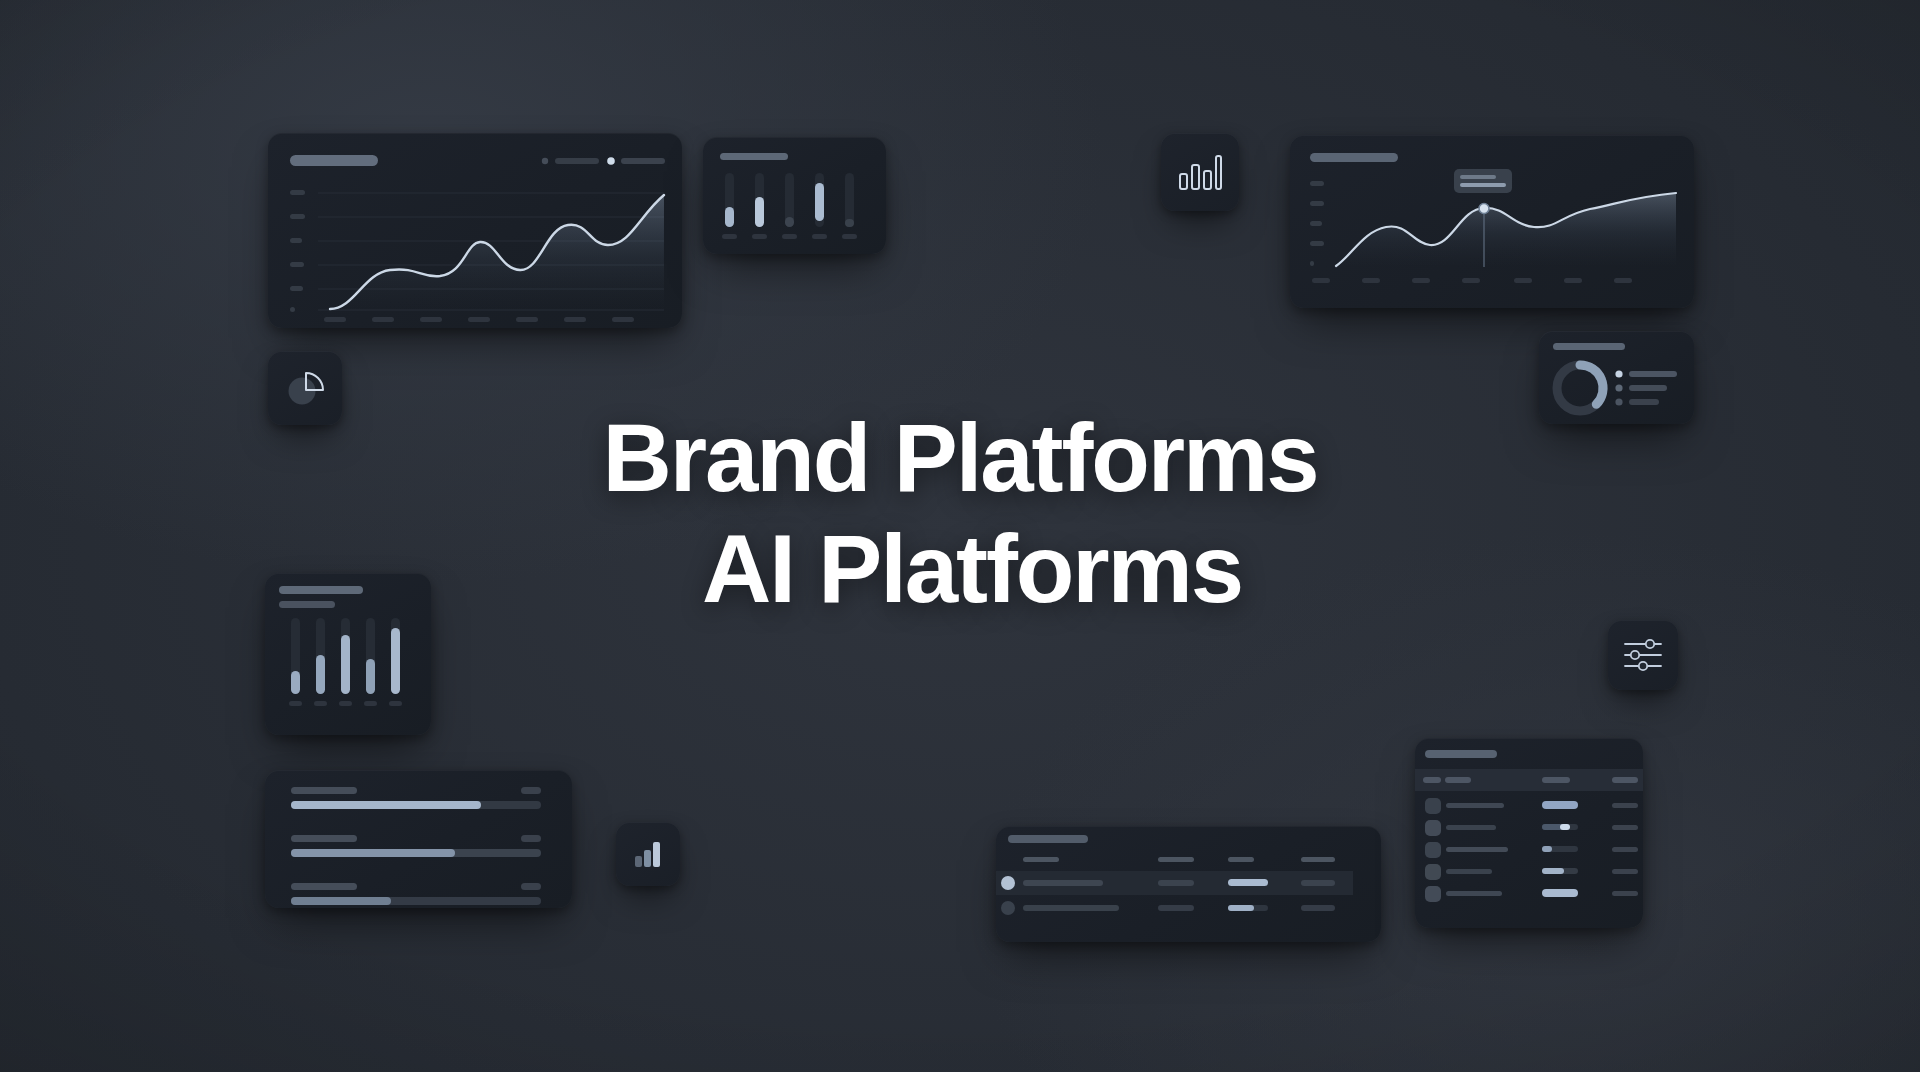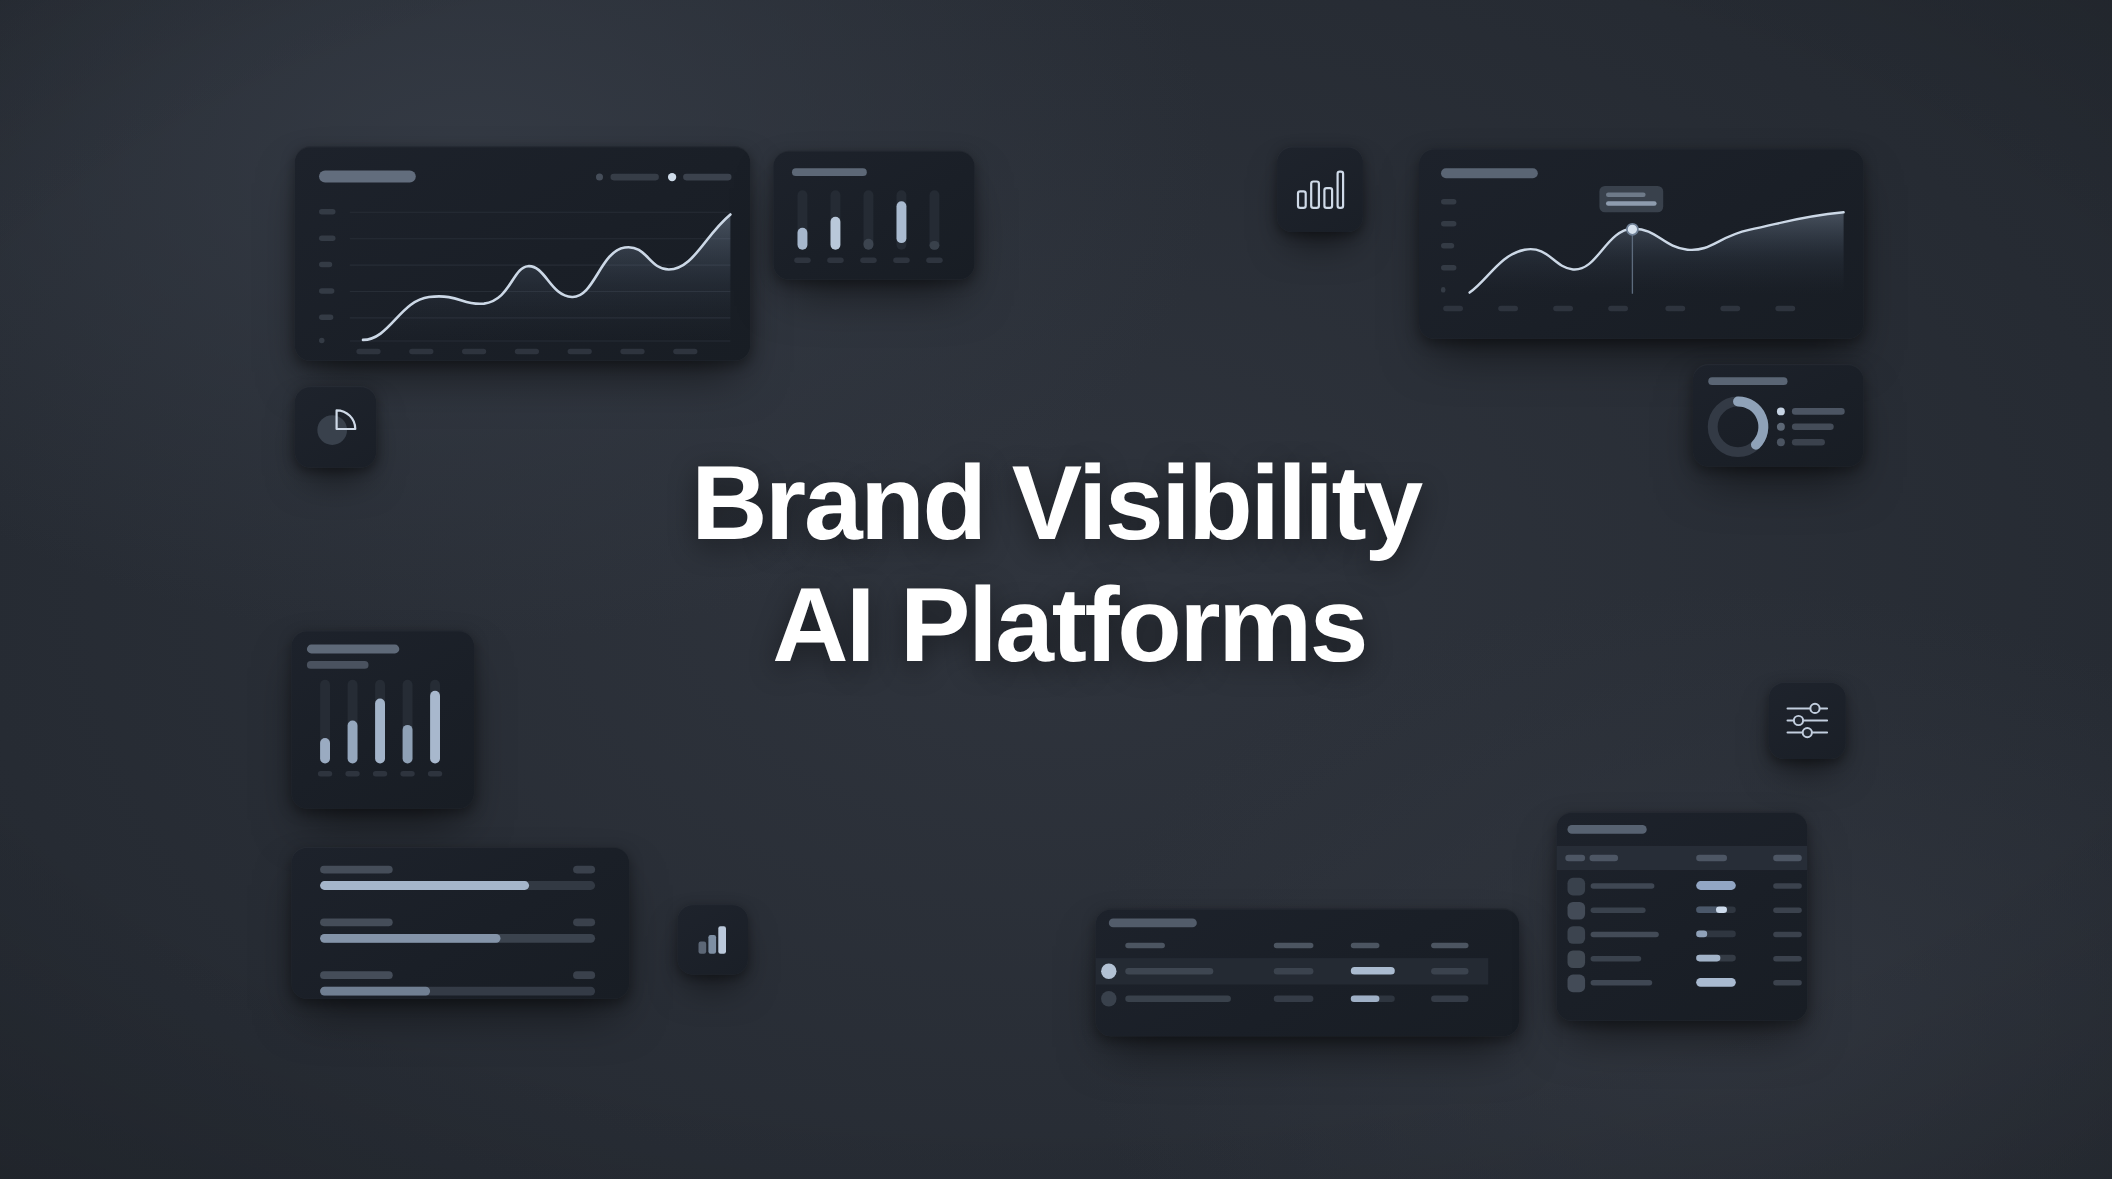--- a/index.html
+++ b/index.html
@@ -394,18 +394,18 @@
           <rect x="10" y="60" width="16" height="16" rx="5" fill="#434b57"></rect>
           <rect x="31" y="65" width="56" height="5" rx="2.5" fill="#3f4753"></rect>
           <rect x="127" y="63" width="36" height="8" rx="4" fill="#a9bad0"></rect>
           <rect x="197" y="65" width="26" height="5" rx="2.5" fill="#3b424d"></rect>
         </g>
       </g>
     </svg>
   </div>
 
   <div id="headline">
-    <span class="l1">Brand Visibility</span>
+    <span class="l1">Brand Platforms</span>
     <span class="l2">AI Platforms</span>
   </div>
 
   <div class="vignette"></div>
 </div>
 
 </body></html>

